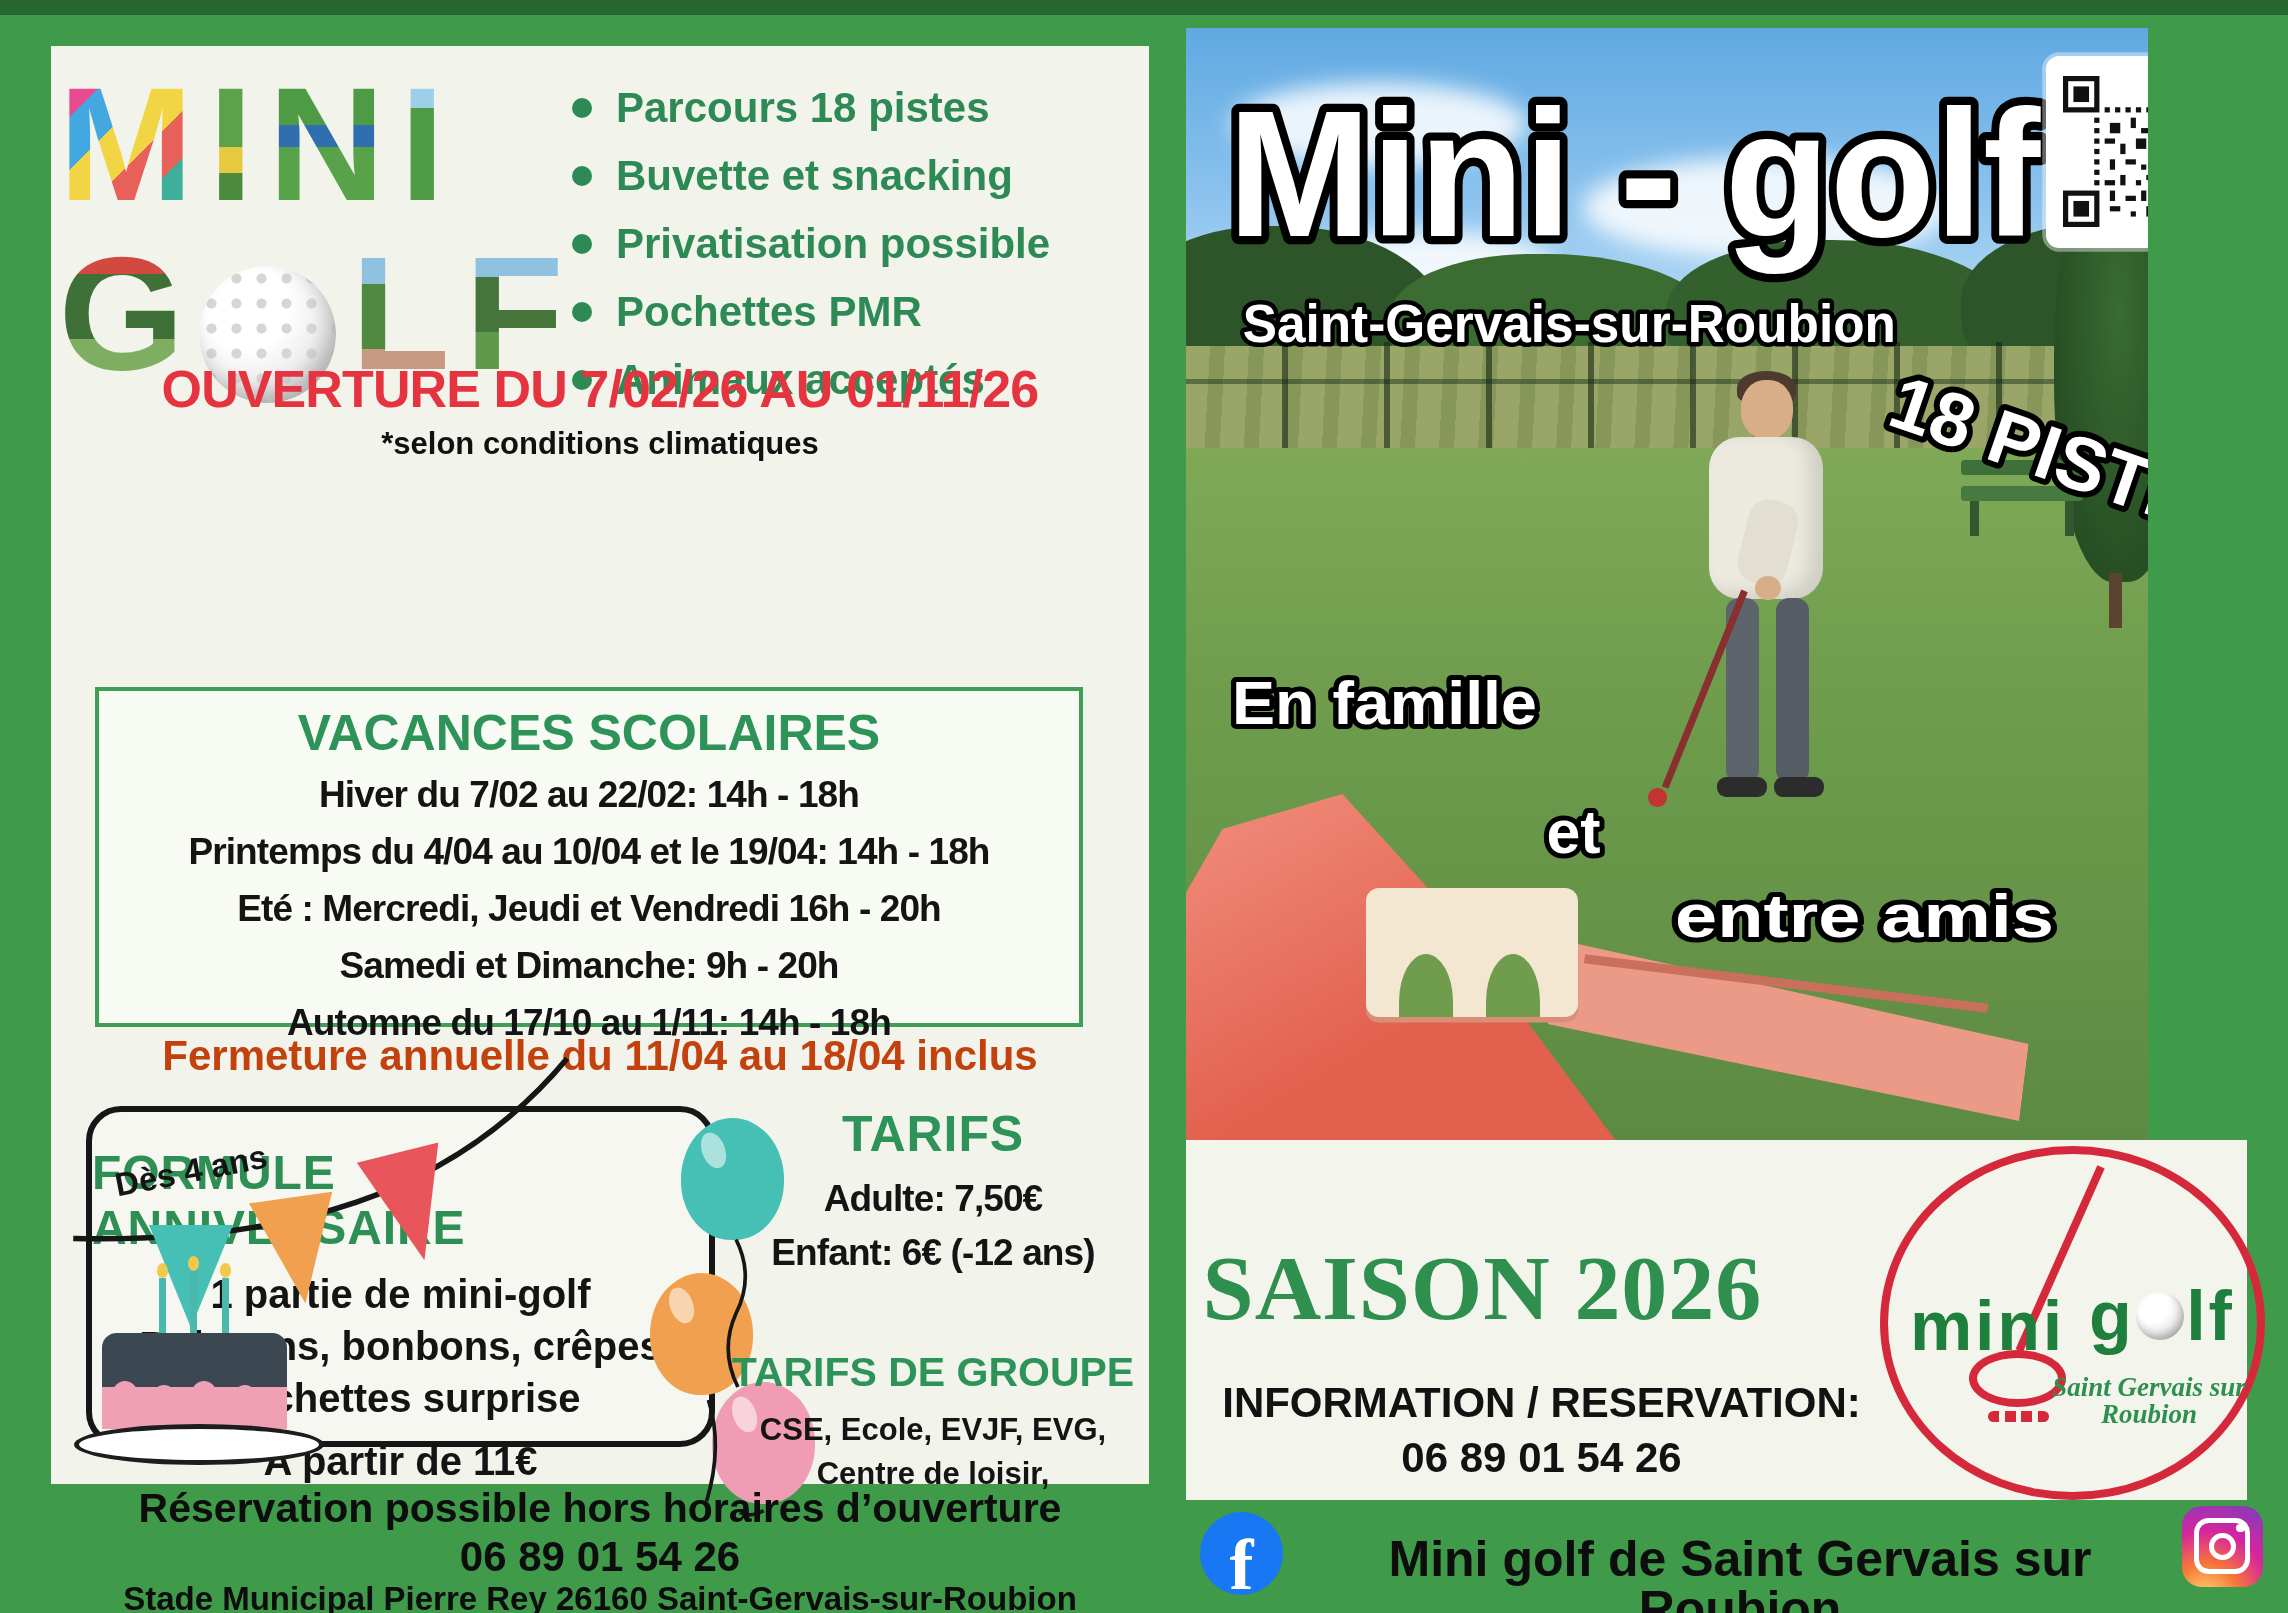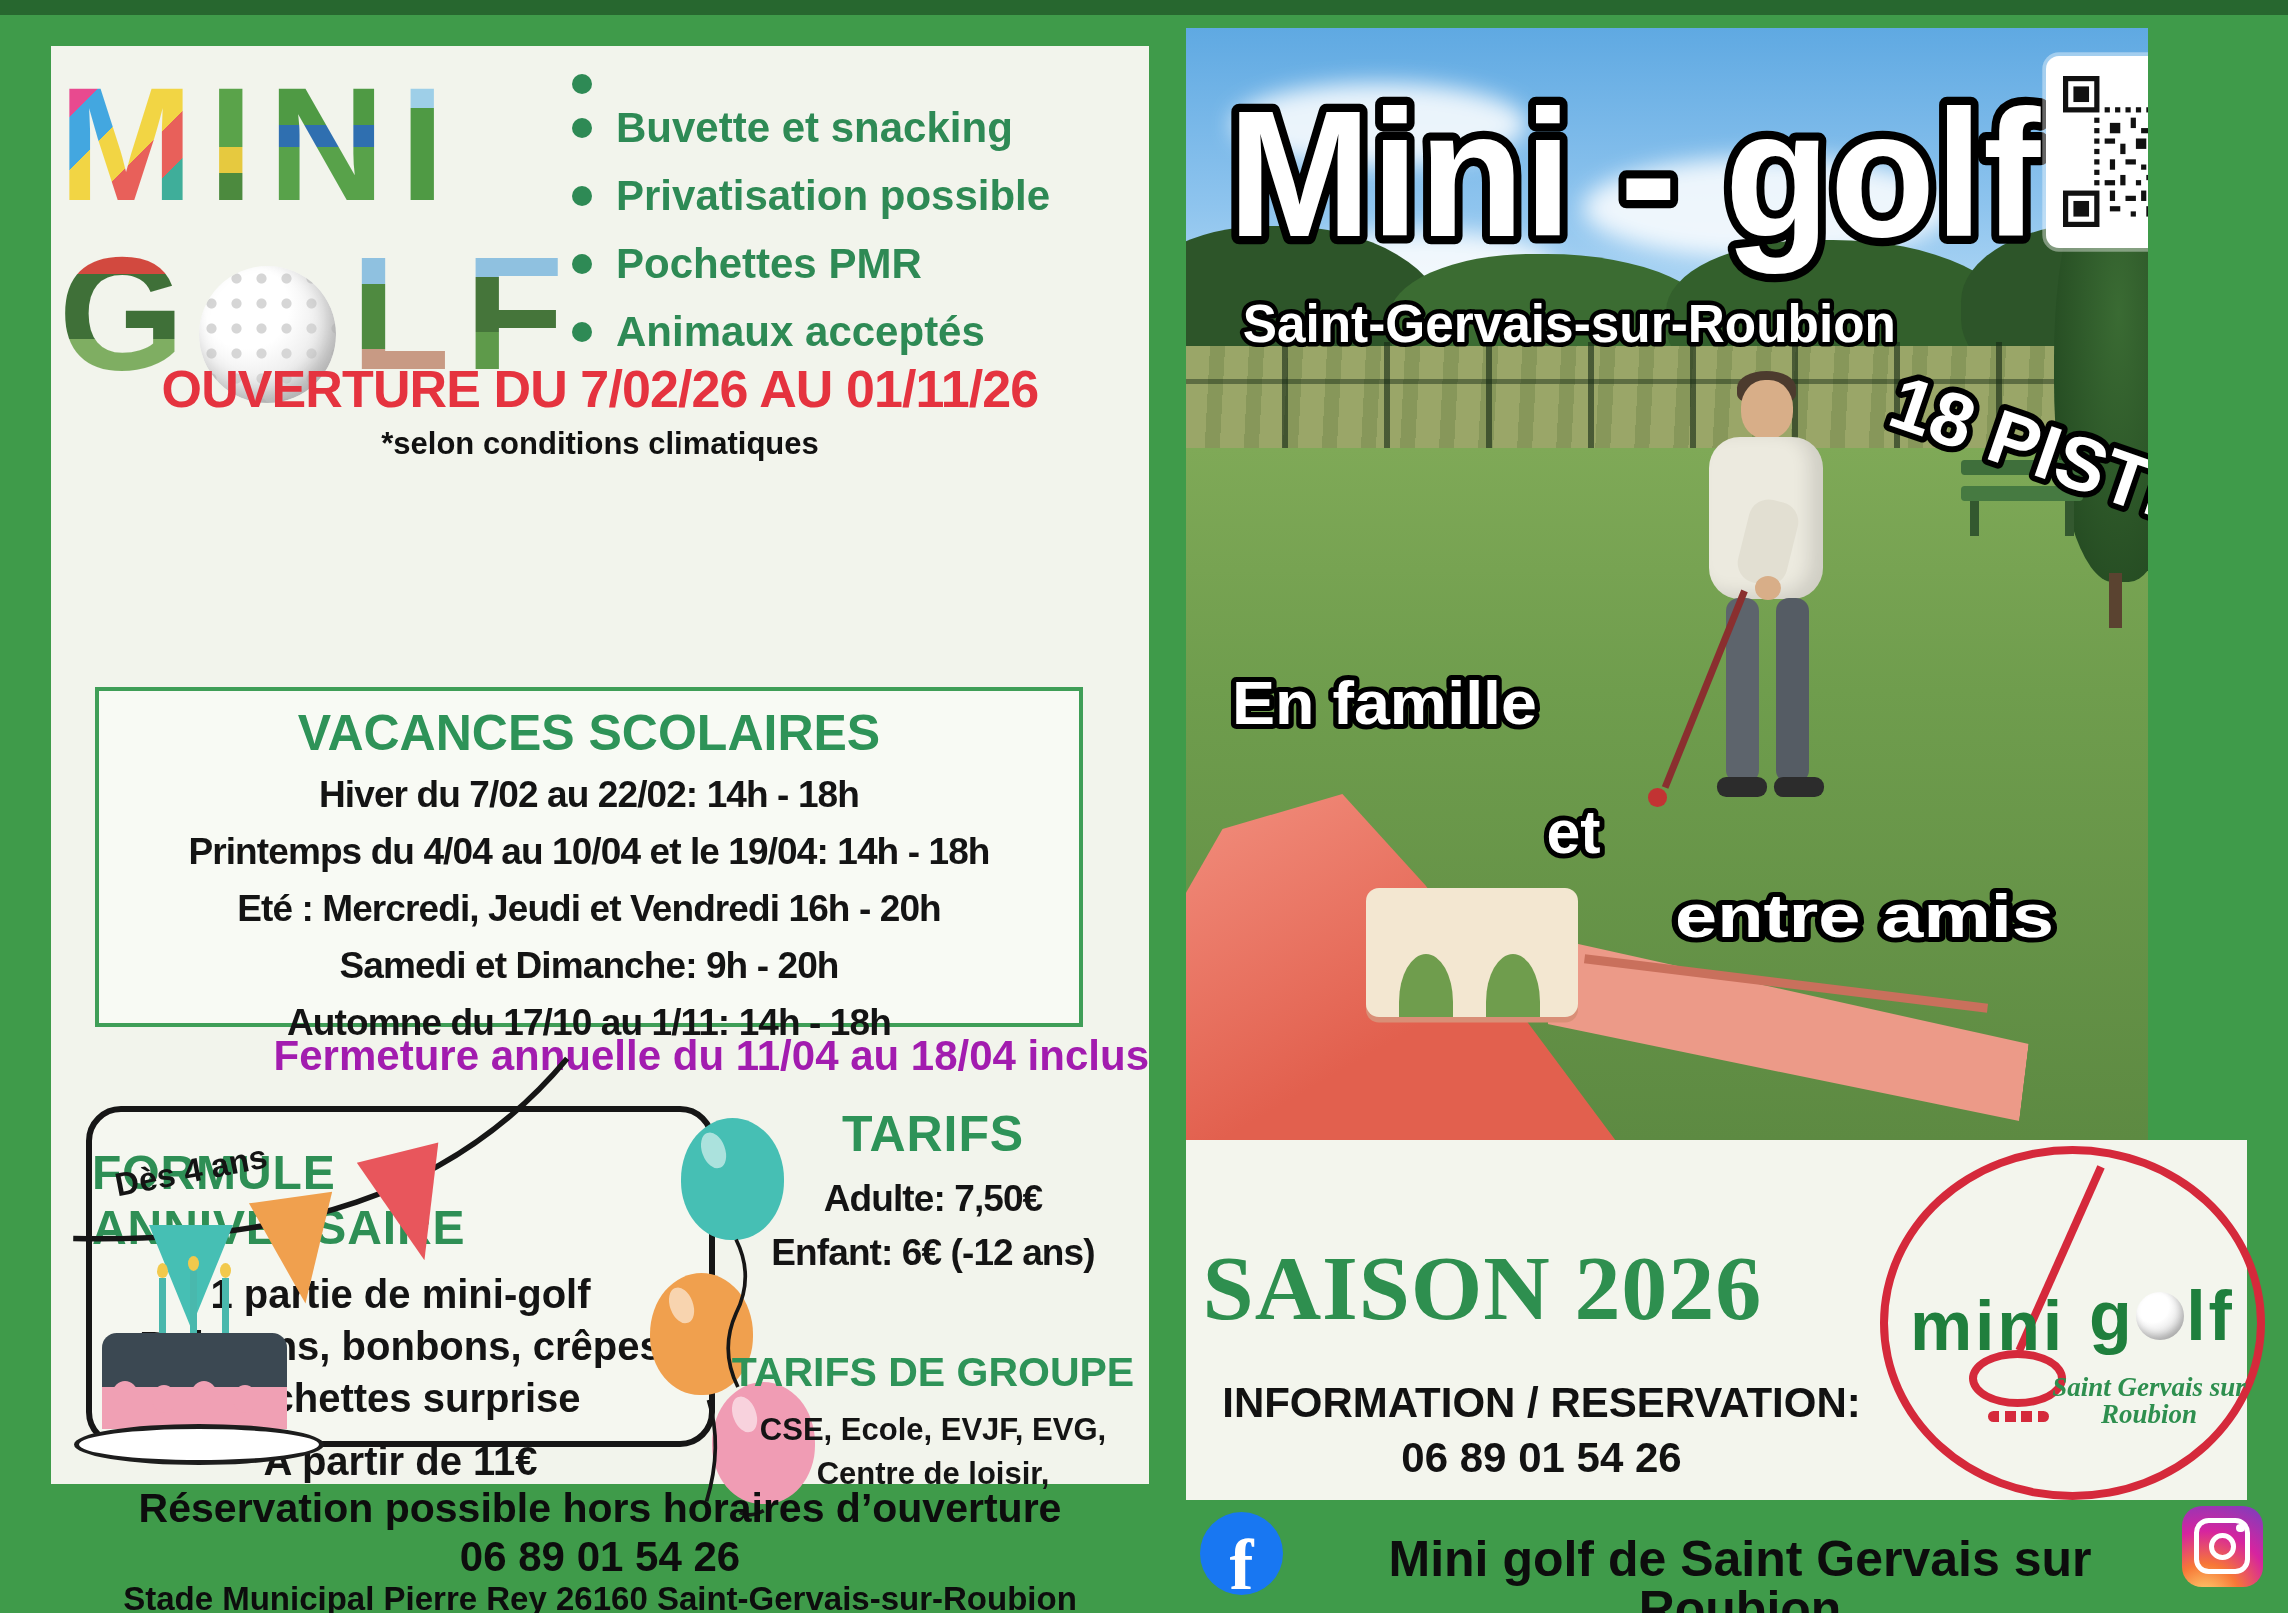--- a/index.html
+++ b/index.html
@@ -29,21 +29,21 @@
   .feat{display:flex;align-items:center;gap:24px;font:800 42px/68px "Liberation Sans",sans-serif;color:#2e8a55;}
   .dot{width:20px;height:20px;border-radius:50%;background:#2e8a55;flex:none;}
 
   .open{font:900 52px/1 "Liberation Sans",sans-serif;color:#e5333f;letter-spacing:-0.9px;}
   .note{font:800 31px/1 "Liberation Sans",sans-serif;color:#111;}
 
   .gbox{position:absolute;border:4.6px solid #3f9e57;background:#f8faf4;}
   .gbox h2{margin:14.8px 0 5.5px 0;font:800 50px/1.1 "Liberation Sans",sans-serif;color:#2e9358;text-align:center;letter-spacing:0px;}
   .gln{font:800 37px/57px "Liberation Sans",sans-serif;color:#141414;text-align:center;letter-spacing:-0.9px;}
 
-  .closure{font:800 42px/1 "Liberation Sans",sans-serif;color:#a21caf;text-align:right;}
+  .closure{font:800 42px/1 "Liberation Sans",sans-serif;color:#c2410c;}
 
   .bday{position:absolute;border:6.5px solid #161616;border-radius:35px;background:#f5f7f0;}
   .bday .t{font:800 48px/1.15 "Liberation Sans",sans-serif;color:#2e8f55;text-align:left;letter-spacing:0.9px;}
   .bday .ln{font:800 40px/52px "Liberation Sans",sans-serif;color:#141414;text-align:center;}
   .age{font:800 33px/1 "Liberation Sans",sans-serif;color:#141414;transform:rotate(-11deg);}
 
   .tarifs{position:absolute;text-align:center;}
   .tarifs .tt{font:800 50px/1 "Liberation Sans",sans-serif;color:#2e9358;letter-spacing:0.9px;}
   .tarifs .pl{font:800 37px/54px "Liberation Sans",sans-serif;color:#141414;letter-spacing:-0.9px;}
   .tarifs .gt{font:800 41px/1 "Liberation Sans",sans-serif;color:#2e9358;}
@@ -103,20 +103,21 @@
         <span class="ltr l-g">G</span>
         <span class="golfball"></span>
         <span class="ltr l-l">L</span>
         <span class="ltr l-f">F</span>
       </div>
     </div>
 
     <div class="abs" style="left:521px;top:28px;width:572px;">
       <div class="feat">
           <span class="dot"></span>
+          <span>Parcours 18 pistes</span>
         </div>
       <div class="feat">
           <span class="dot"></span>
           <span>Buvette et snacking</span>
         </div>
       <div class="feat">
           <span class="dot"></span>
           <span>Privatisation possible</span>
         </div>
       <div class="feat">

